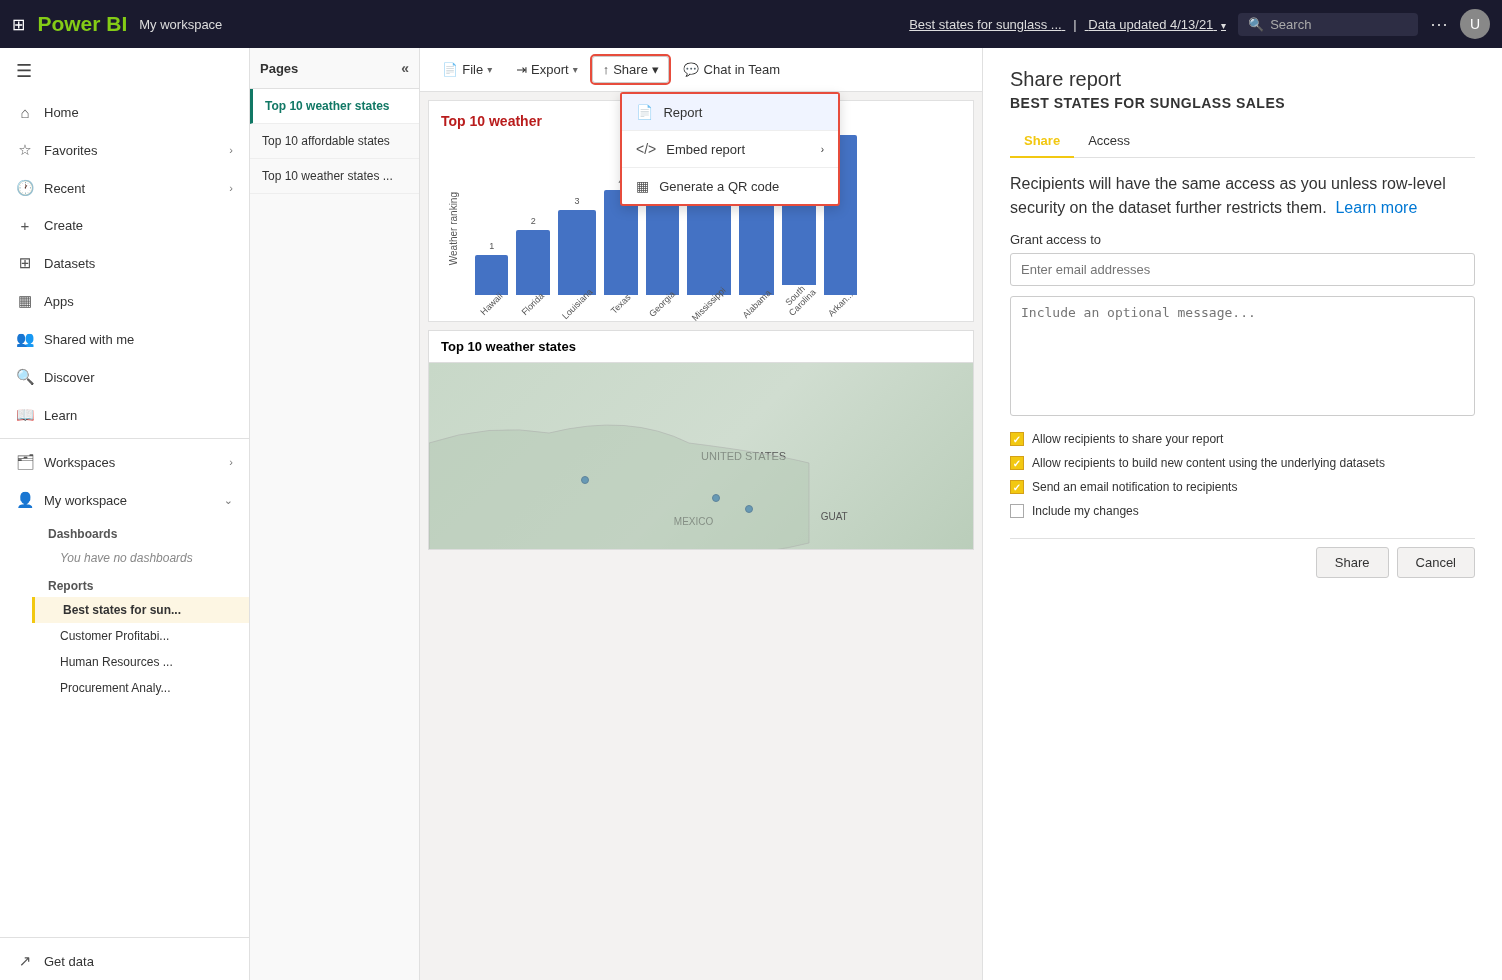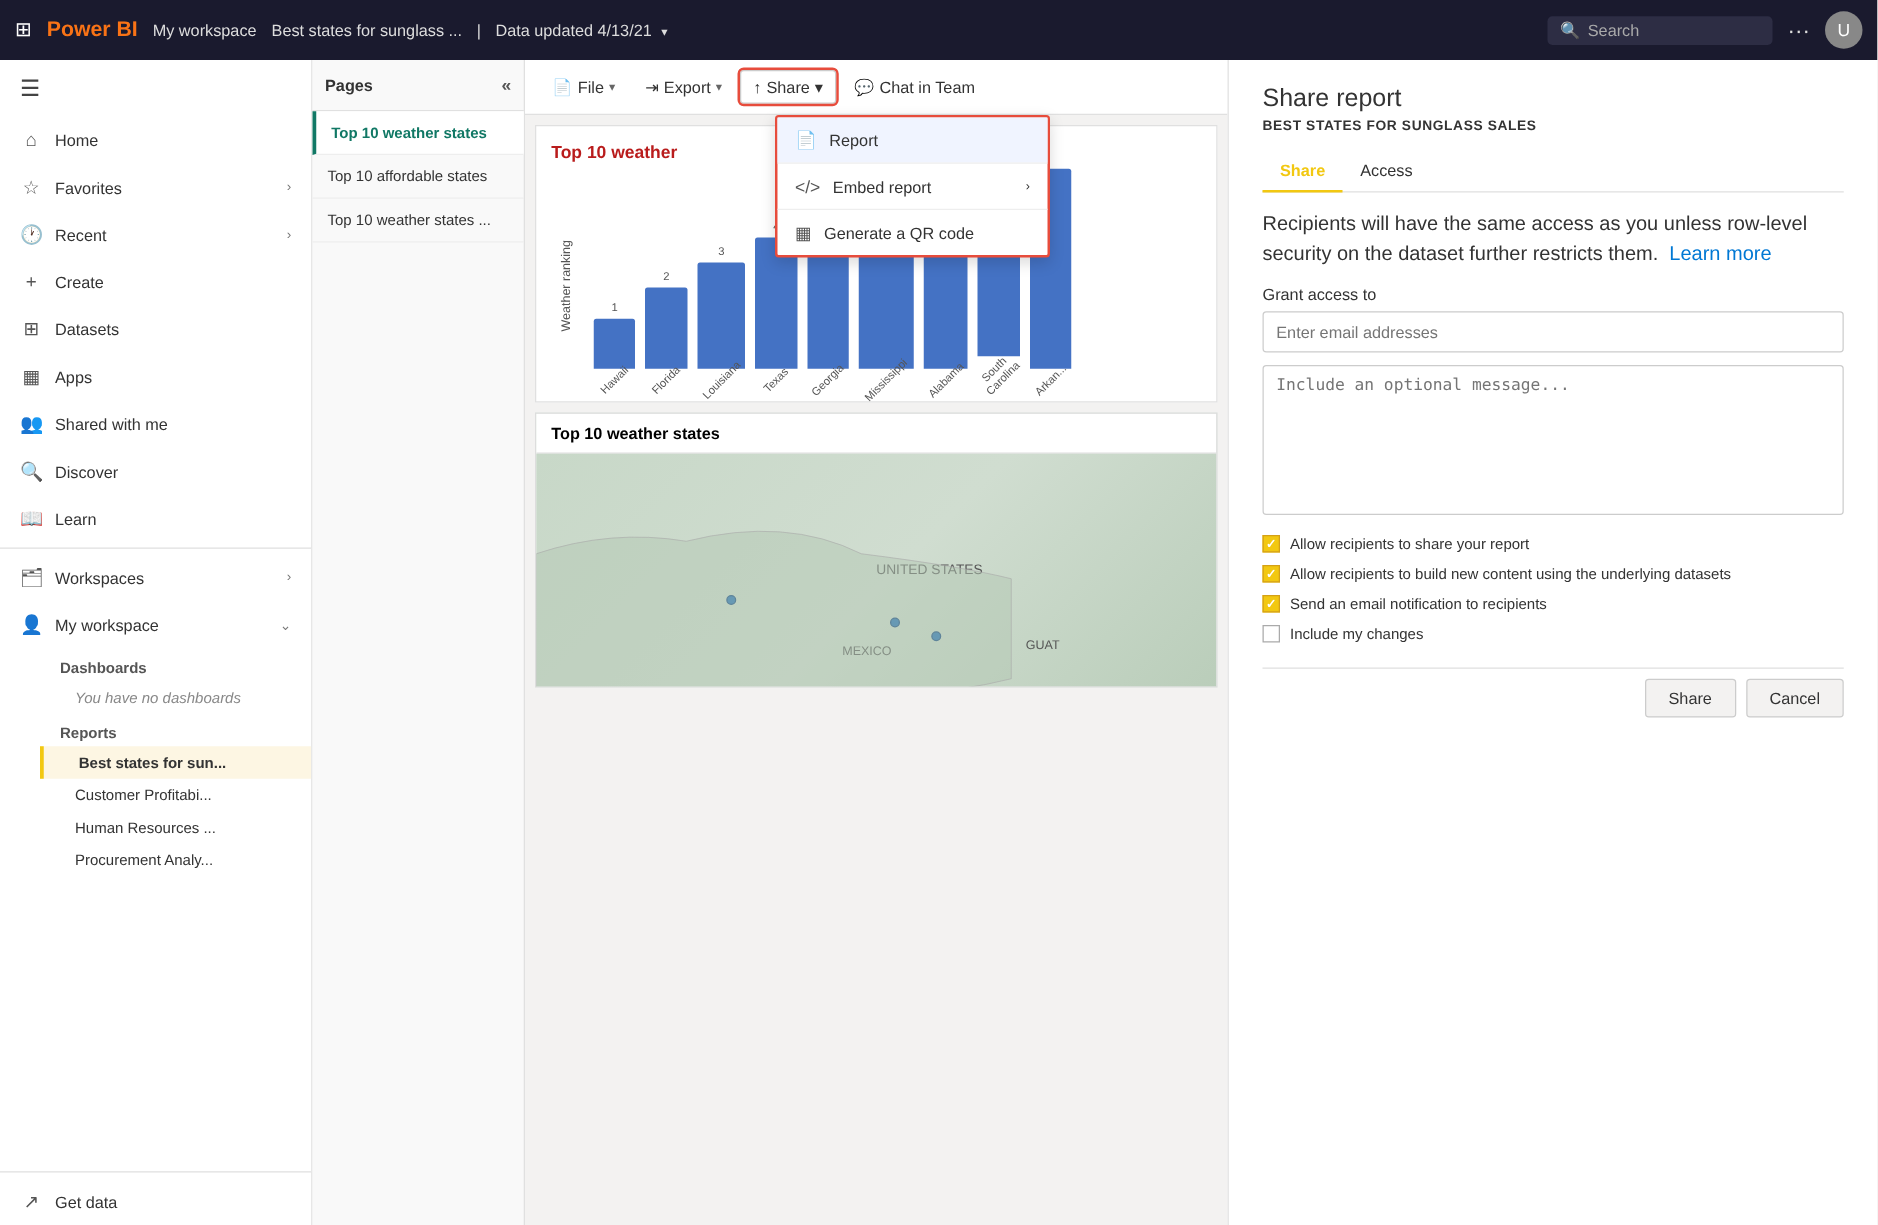--- a/index.html
+++ b/index.html
@@ -4,23 +4,23 @@
   <style>
     * { box-sizing: border-box; margin: 0; padding: 0; }
     body { font-family: 'Segoe UI', Arial, sans-serif; font-size: 13px; background: #f3f2f1; overflow: hidden; }
 
     
     .topnav {
       display: flex; align-items: center; background: #1a1a2e; height: 48px;
       padding: 0 12px; gap: 12px; position: relative; z-index: 100;
     }
     .topnav-waffle { color: #fff; font-size: 16px; cursor: pointer; }
-    .topnav-logo { color: #f97316; font-weight: 700; font-size: 17px; }
+    .topnav-logo { color: #84cc16; font-weight: 700; font-size: 21px; }
     .topnav-workspace { color: #ddd; font-size: 13px; }
-    .topnav-title { flex: 1; text-align: left; color: #ddd; font-size: 13px; }
+    .topnav-title { flex: 1; text-align: right; color: #ddd; font-size: 13px; text-decoration: underline; }
     .topnav-title span { color: #ddd; }
     .topnav-title .divider { margin: 0 8px; }
     .topnav-search {
       display: flex; align-items: center; background: #2d2d44; border-radius: 4px;
       padding: 4px 10px; gap: 6px; width: 180px; color: #aaa; font-size: 13px;
     }
     .topnav-dots { color: #ddd; font-size: 18px; cursor: pointer; }
     .topnav-avatar {
       width: 30px; height: 30px; border-radius: 50%; background: #888;
       display: flex; align-items: center; justify-content: center; color: #fff; font-size: 14px;
@@ -131,21 +131,21 @@
     .map-label-mex { position: absolute; top: 70%; left: 45%; font-size: 10px; color: #555; }
     .map-dot { position: absolute; width: 8px; height: 8px; background: #1a6bb5; border-radius: 50%; border: 1px solid #0a4080; }
 
     
     .share-panel {
       width: 520px; background: #fff; border-left: 1px solid #e0e0e0;
       display: flex; flex-direction: column; overflow-y: auto; flex-shrink: 0;
       padding: 20px 27px;
     }
     .share-panel-title { font-size: 20px; font-weight: 300; color: #333; margin-bottom: 4px; }
-    .share-panel-subtitle { font-size: 11px; font-weight: 600; color: #333; text-transform: uppercase; margin-bottom: 14px; letter-spacing: 0.5px; }
+    .share-panel-subtitle { font-size: 14px; font-weight: 600; color: #333; text-transform: uppercase; margin-bottom: 14px; letter-spacing: 0.5px; }
     .share-tabs { display: flex; gap: 0; border-bottom: 1px solid #e0e0e0; margin-bottom: 14px; }
     .share-tab {
       padding: 8px 14px; font-size: 13px; cursor: pointer; color: #333;
       border-bottom: 2px solid transparent; margin-bottom: -1px;
     }
     .share-tab.active { color: #f2c811; border-bottom: 2px solid #f2c811; font-weight: 600; }
     .share-description { font-size: 16px; color: #333; margin-bottom: 12px; line-height: 1.5; }
     .share-description a { color: #0078d4; text-decoration: none; }
     .share-label { font-size: 13px; color: #333; margin-bottom: 6px; font-weight: 400; }
     .share-input {

